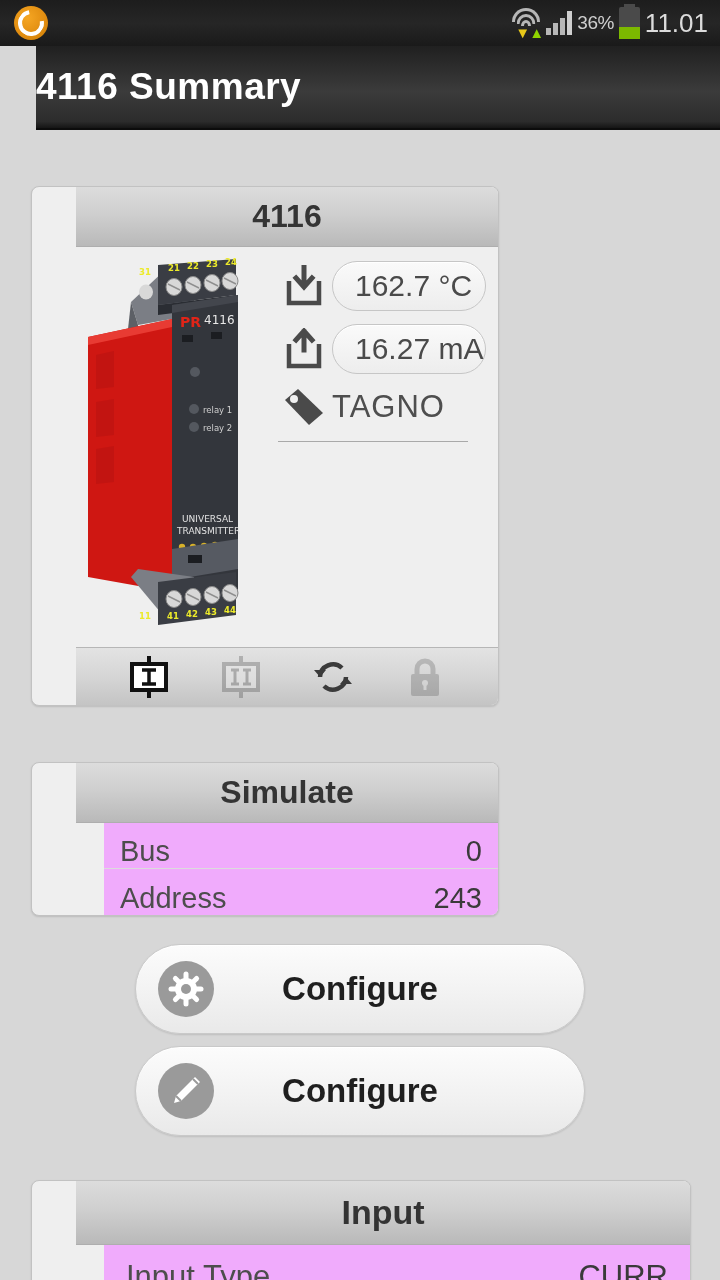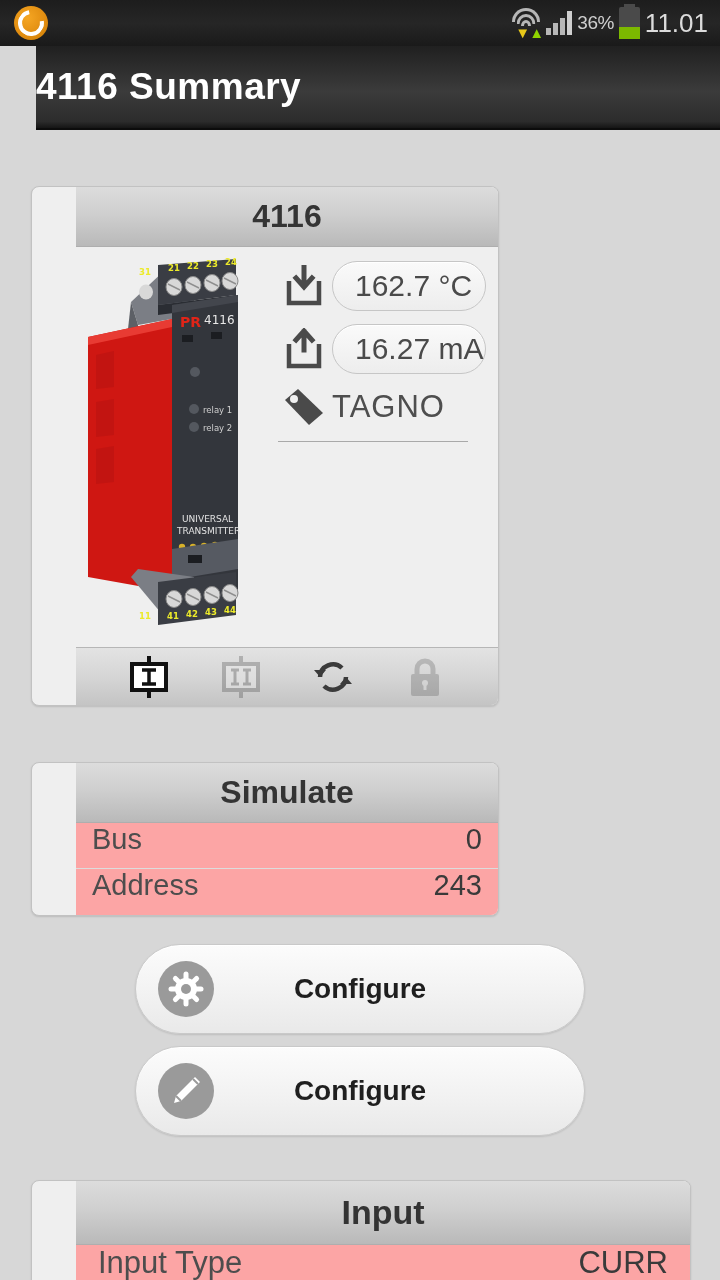--- a/index.html
+++ b/index.html
@@ -112,43 +112,43 @@
     height: 58px;
     background: linear-gradient(to bottom, #e3e3e3 0%, #d4d4d4 55%, #c4c4c4 100%);
     border-top: 1px solid #b6b6b6;
     display: flex; align-items: center; justify-content: center; gap: 40px;
   }
   .tb-btn { width: 52px; height: 46px; display:flex; align-items:center; justify-content:center; }
   .tb-btn.dim { opacity: 0.22; }
 
   
   .kv {
-    height: 46px; display: flex; align-items: flex-start; justify-content: space-between;
-    padding: 0 16px; background: #fca5a5; border-bottom: 1px solid #dcdcdc;
+    height: 46px; display: flex; align-items: flex-end; justify-content: space-between;
+    padding: 0 16px; background: #f0abfc; border-bottom: 1px solid #dcdcdc; margin-left: 28px;
   }
   .kv:last-child { border-bottom: none; }
   .kv .k { font-size: 29px; color: #4d4d4d; font-weight: 300; }
   .kv .v { font-size: 29px; color: #3a3a3a; font-weight: 300; }
 
   
   .act {
     width: 450px; margin: 0 auto; height: 90px; border-radius: 45px;
     border: 1px solid #c9c9c9;
     background: linear-gradient(to bottom, #fcfcfc 0%, #f2f2f2 55%, #e9e9e9 100%);
     box-shadow: 0 1px 2px rgba(0,0,0,0.12), inset 0 1px 0 #fff;
     display: flex; align-items: center; position: relative;
   }
   .act-ic {
     width: 56px; height: 56px; border-radius: 50%; background: #9a9a9a;
     margin-left: 22px; flex: none;
     display: flex; align-items: center; justify-content: center;
   }
   .act-label {
     position: absolute; left: 0; right: 0; text-align: center;
-    font-size: 28px; font-weight: bold; color: #1f1f1f; pointer-events: none;
+    font-size: 33px; font-weight: bold; color: #1f1f1f; pointer-events: none;
   }
 </style>
 </head>
 <body>
 
 <div class="statusbar">
   <div class="app-badge"></div>
   <div class="status-right">
     <div class="ic-wifi">
       <span class="arc a1"></span>

